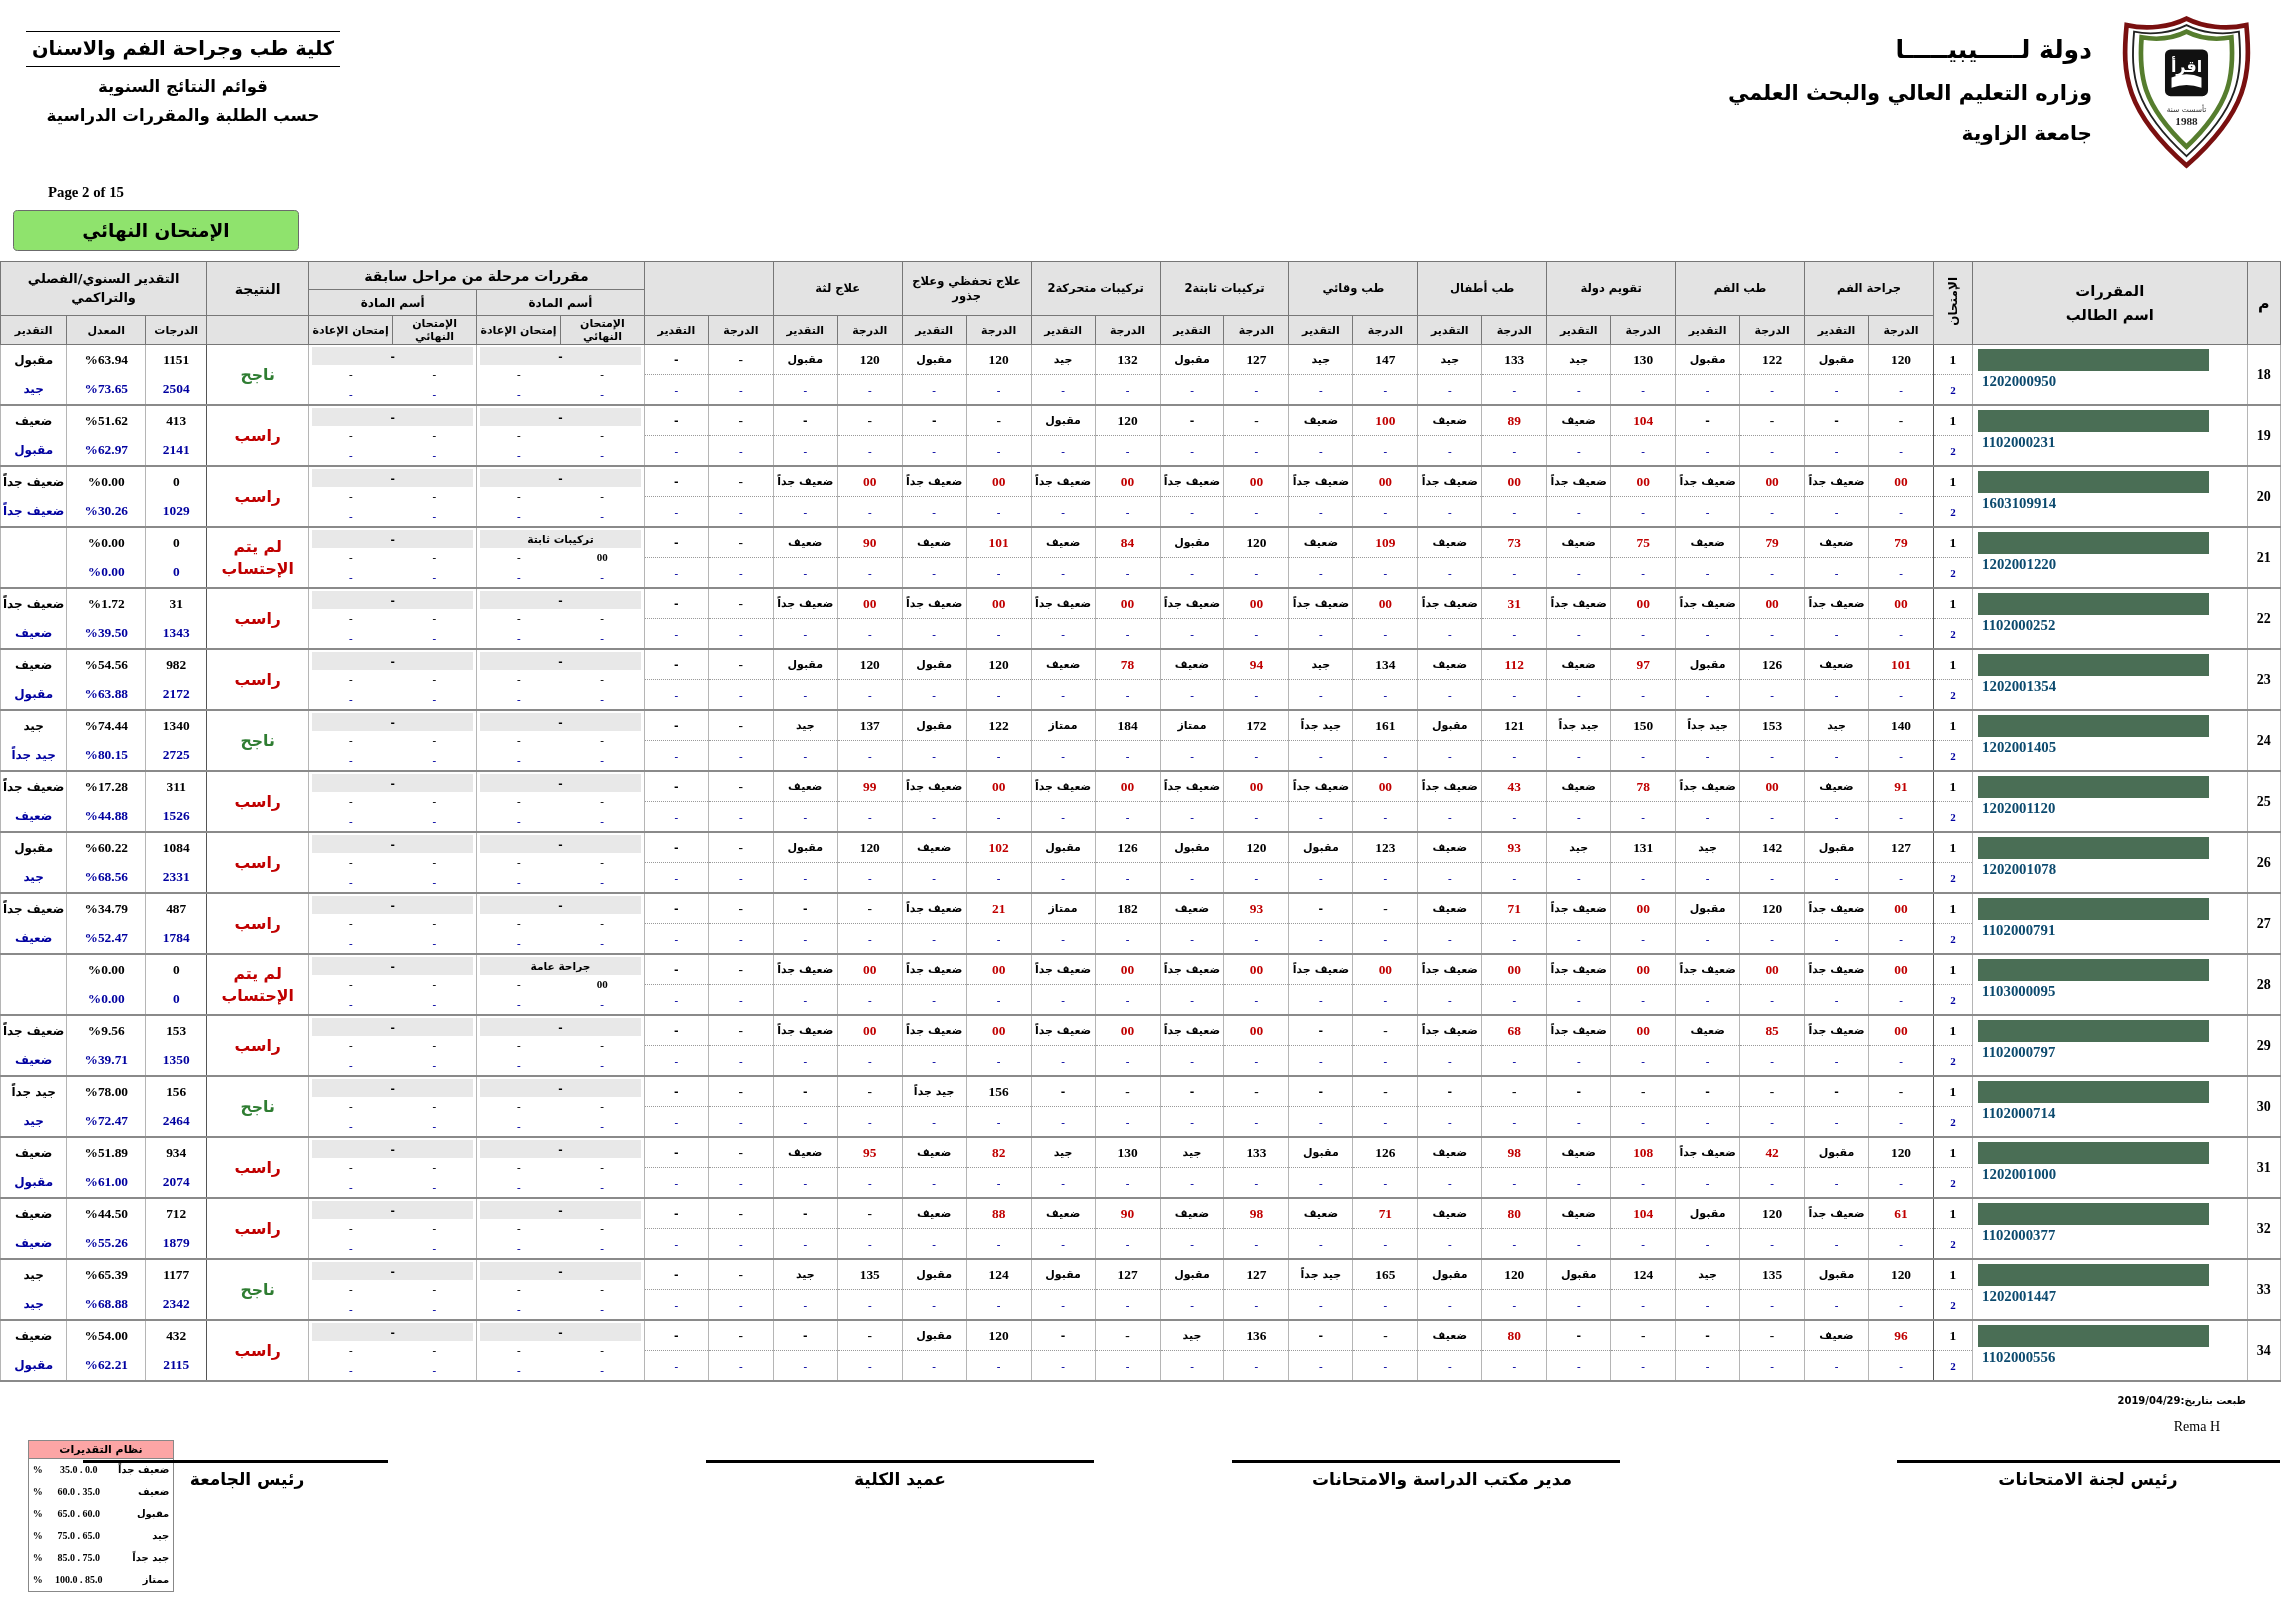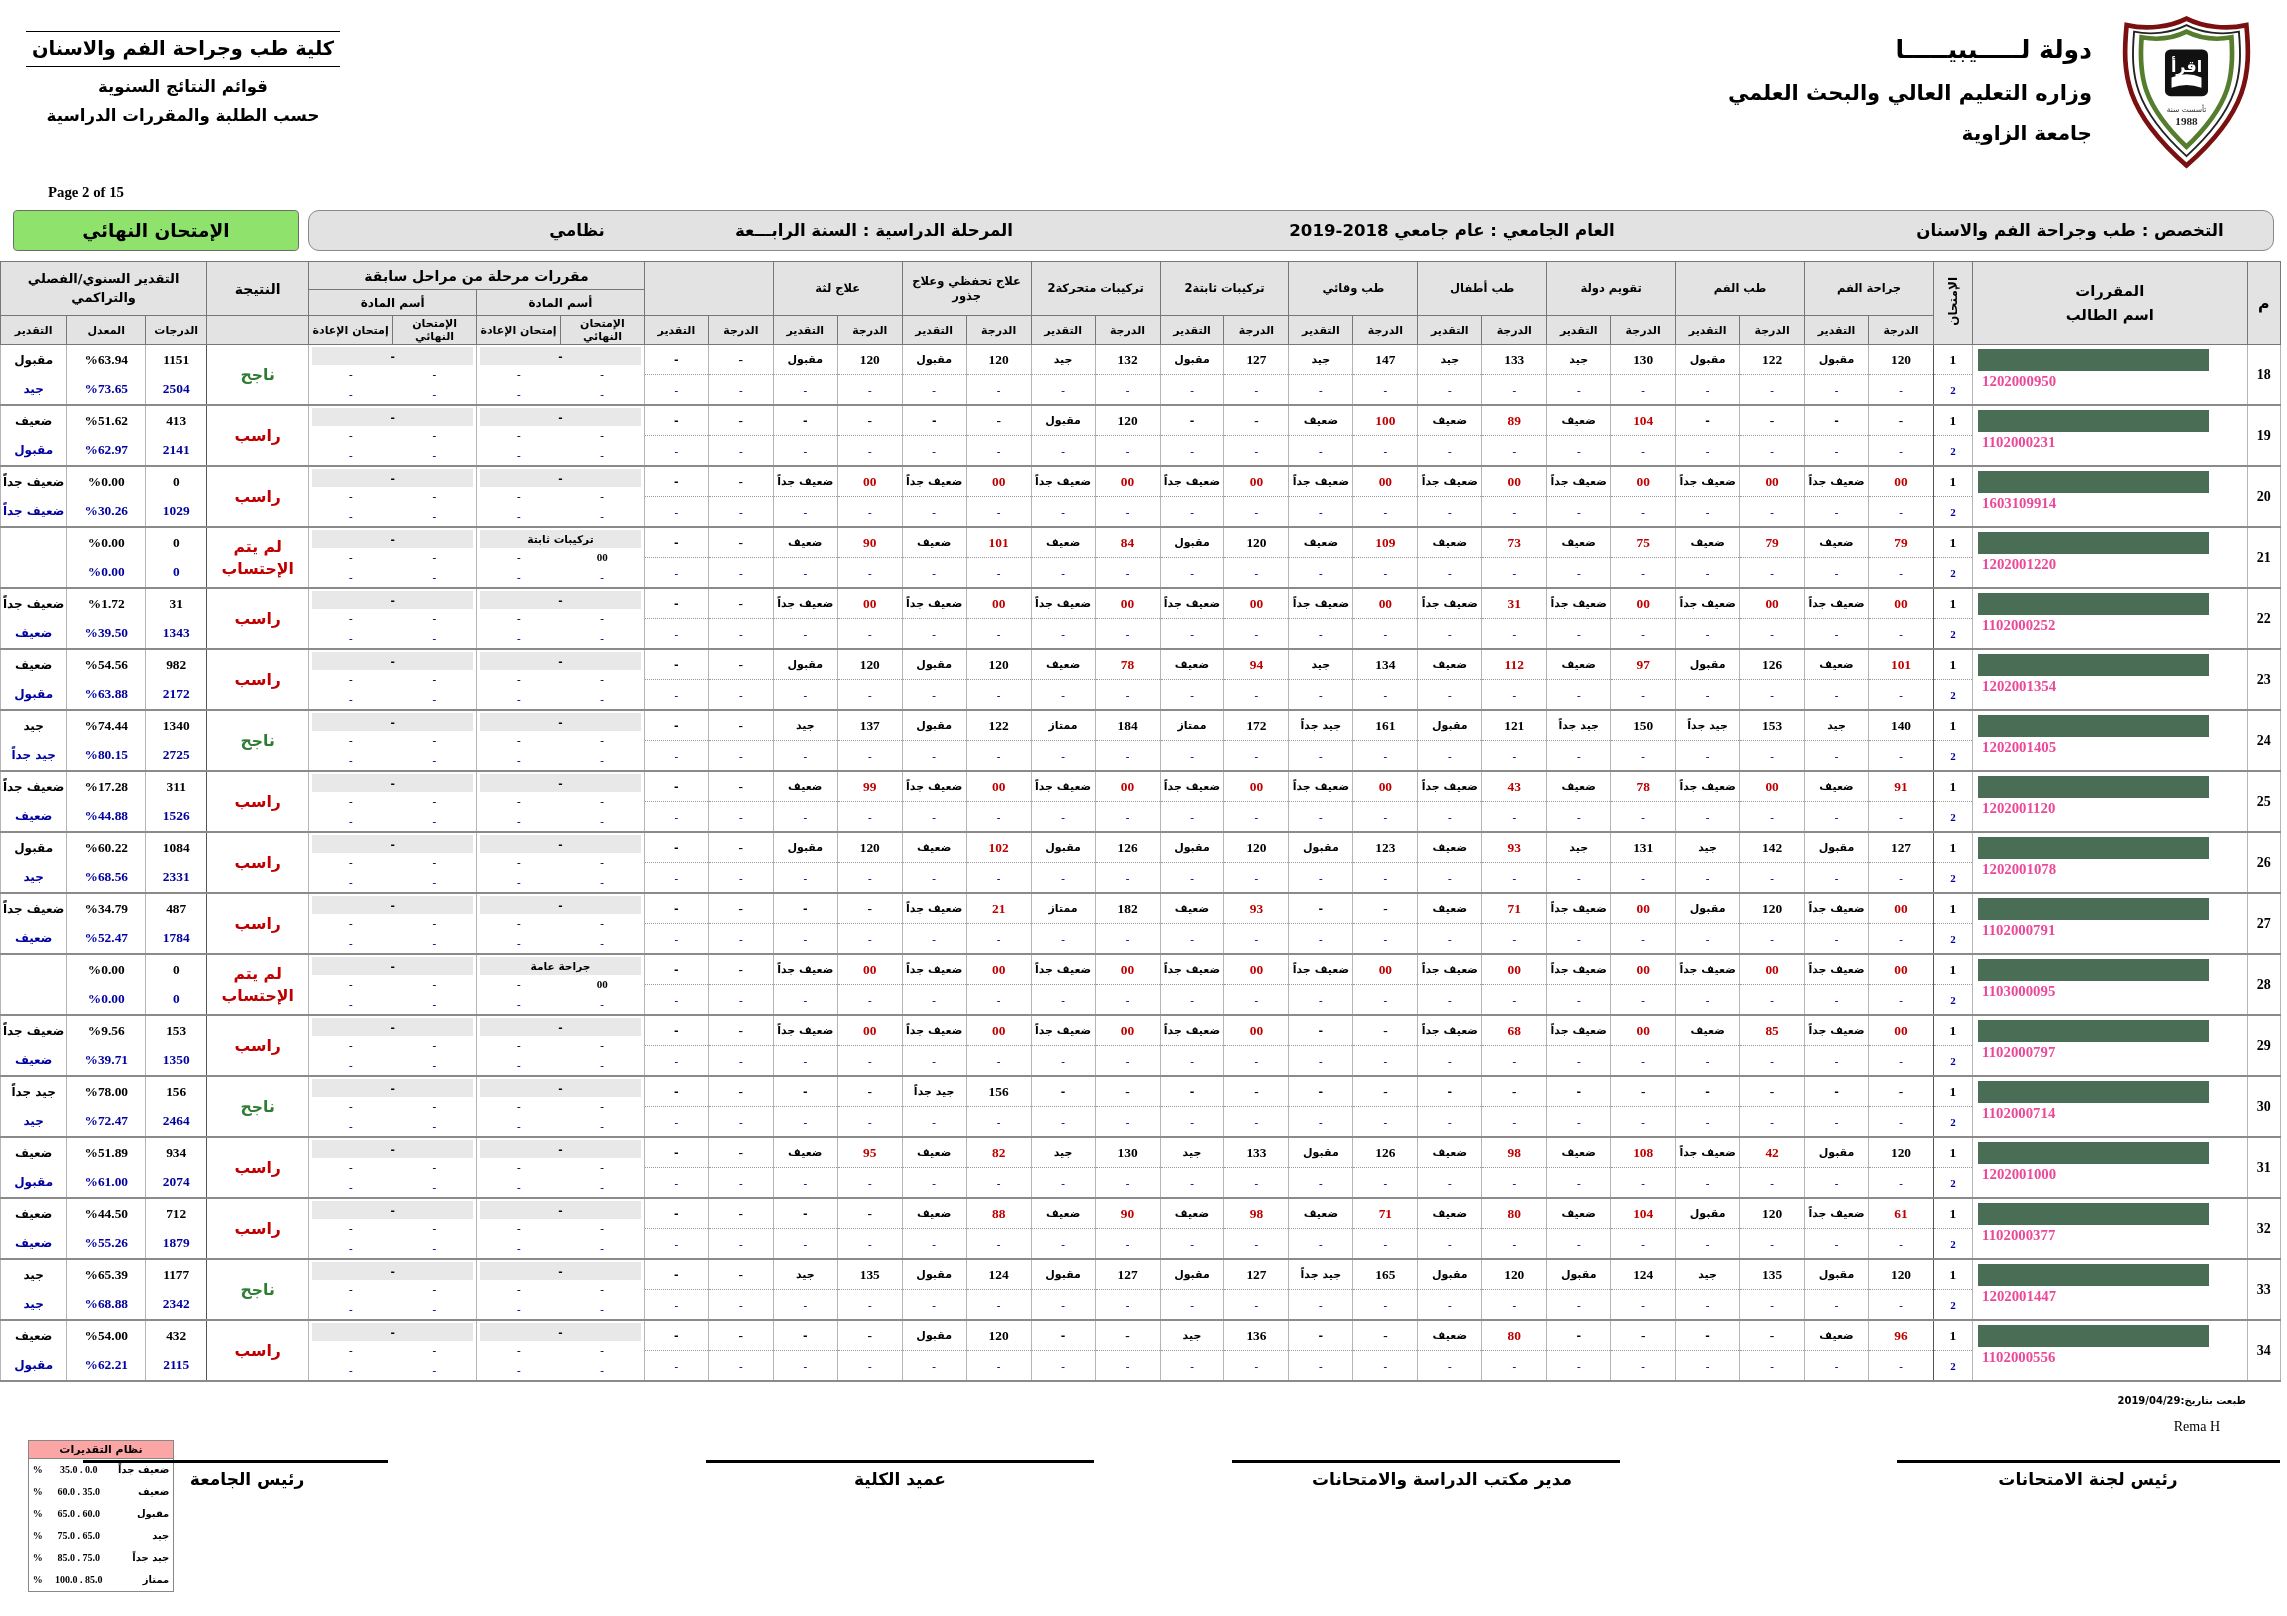--- a/index.html
+++ b/index.html
@@ -46,21 +46,21 @@
       font-size:13.4px;font-family:"Liberation Serif","DejaVu Sans",serif;}
   .v2{height:29px;display:flex;align-items:center;justify-content:center;font-weight:bold;color:#0000a0;
       font-size:11px;font-family:"Liberation Serif","DejaVu Sans",serif;}
   td.cgrade .v1,td.cassess .v1,td.cexam .v1{border-bottom:0.9px dotted #999;}
   td.cassess .v1{font-size:11px;font-family:"DejaVu Sans",sans-serif;}
   .red{color:#c00000;}
   td.cexam{border-left:1.8px solid #555;border-right:1.8px solid #555;}
   td.cnum{vertical-align:middle;font-family:"Liberation Serif",serif;font-weight:bold;font-size:14px;}
   td.cstudent{vertical-align:top;}
   .redact{height:22px;margin:3.7px 38px 2.8px 4.6px;background:#4a6e55;}
-  .sid{direction:ltr;text-align:left;padding-left:9.2px;color:#ec4899;font-family:"Liberation Serif",serif;font-weight:bold;font-size:14.8px;}
+  .sid{direction:ltr;text-align:left;padding-left:9.2px;color:#0c4a6e;font-family:"Liberation Serif",serif;font-weight:bold;font-size:14.8px;}
   td.cprev{border-right:1.8px solid #666;}
   .pname{height:18.5px;margin:1.8px 2.8px 0.9px;background:#e8e8e8;display:flex;align-items:center;justify-content:center;font-size:10.6px;font-weight:bold;}
   .pvals,.pvals2{display:flex;height:16.6px;font-family:"Liberation Serif","DejaVu Sans",serif;font-weight:bold;font-size:11px;}
   .pvals div,.pvals2 div{flex:1;display:flex;align-items:center;justify-content:center;}
   .pvals2{color:#0000a0;margin-top:2.8px;}
   td.cresult{vertical-align:middle;border-right:1.8px solid #555;border-left:1.8px solid #555;}
   .res{font-size:15.7px;font-weight:bold;line-height:1.35;padding:0 5.5px;direction:rtl;}
   .res.pass{color:#2f7d32;}
   .res.fail,.res.none{color:#c00000;}
   td.csum{vertical-align:top;}
@@ -107,26 +107,20 @@
 
   <div class="lh-left">
     <div class="lh-faculty">كلية طب وجراحة الفم والاسنان</div>
     <div class="lh-sub">قوائم النتائج السنوية</div>
     <div class="lh-sub">حسب الطلبة والمقررات الدراسية</div>
   </div>
 
   <div class="page-label">Page 2 of 15</div>
 
   <div class="badge">الإمتحان النهائي</div>
-  <div class="bar">
-    <span class="b-mode">نظامي</span>
-    <span class="b-stage">المرحلة الدراسية :  السنة الرابـــعة</span>
-    <span class="b-year">العام الجامعي :  عام جامعي 2018-2019</span>
-    <span class="b-major">التخصص : طب وجراحة الفم والاسنان</span>
-  </div>
 
   <table class="grid" id="grid">
       <colgroup>
         <col style="width: 33px;">
         <col style="width: 275px;">
         <col style="width: 39px;">
         <col style="width: 65px;">
         <col style="width: 64px;">
         <col style="width: 65px;">
         <col style="width: 64px;">

